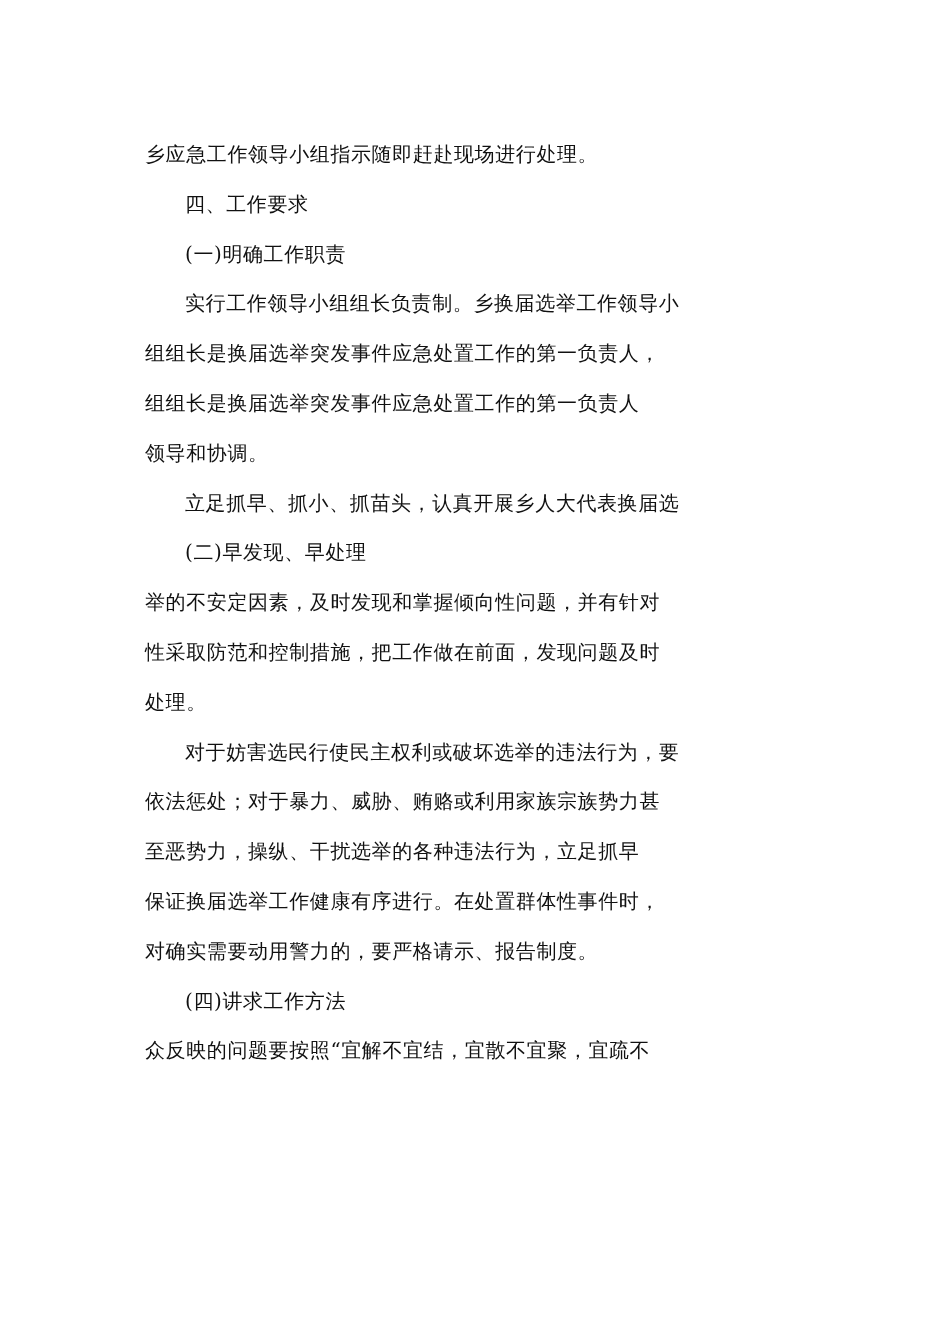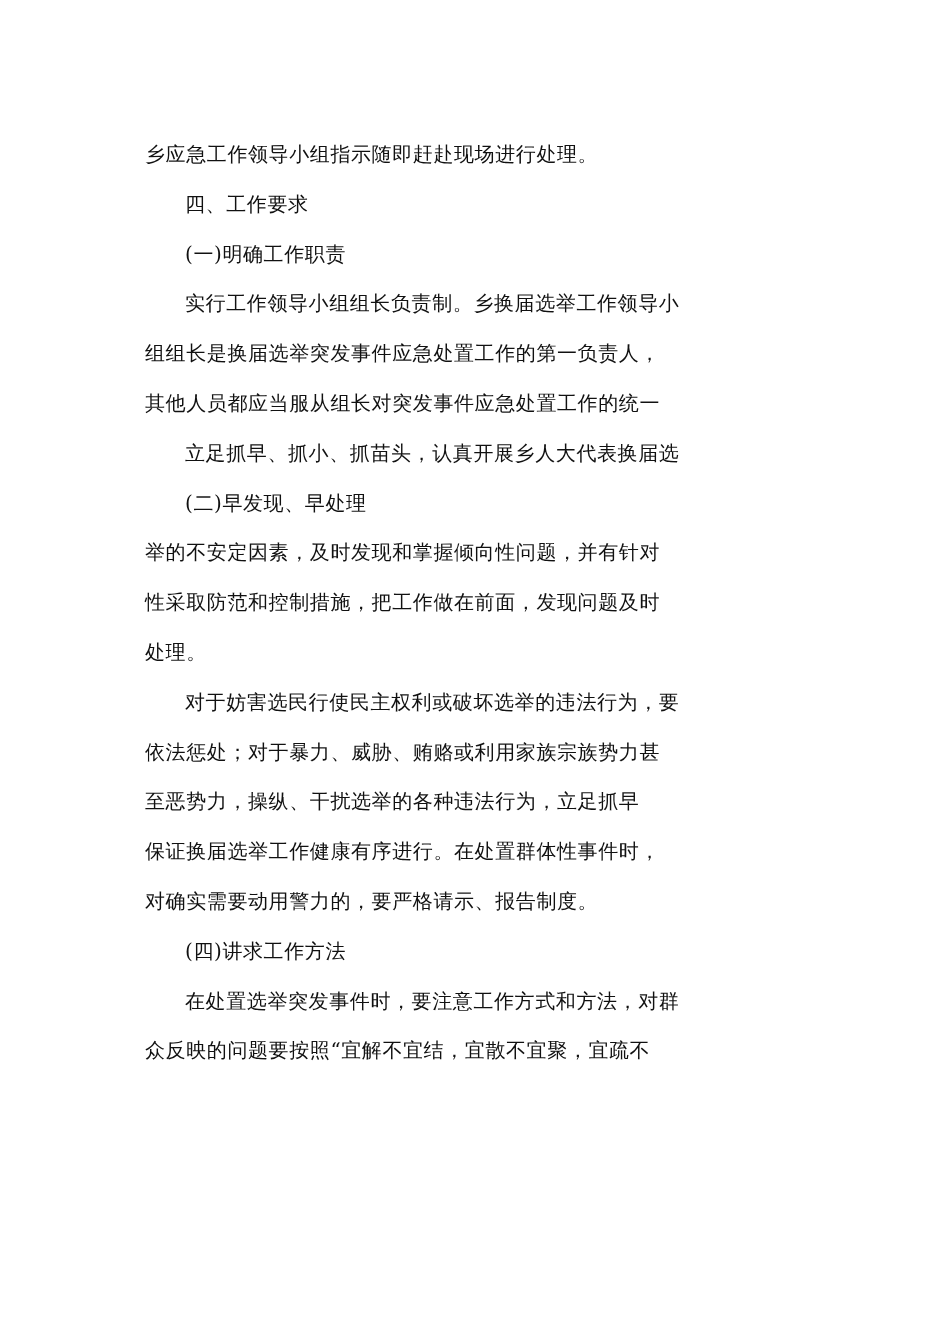--- a/index.html
+++ b/index.html
@@ -43,28 +43,28 @@
 </head>
 <body>
 
 <div class="page">
   <div class="text-body">
     <div class="line">乡应急工作领导小组指示随即赶赴现场进行处理。</div>
     <div class="line indent">四、工作要求</div>
     <div class="line indent">(一)明确工作职责</div>
     <div class="line indent">实行工作领导小组组长负责制。乡换届选举工作领导小</div>
     <div class="line">组组长是换届选举突发事件应急处置工作的第一负责人，</div>
-    <div class="line">其他人员都应当服从组长对突发事件应急处置工作的统一</div>
+    <div class="line">组组长是换届选举突发事件应急处置工作的第一负责人</div>
+    <div class="line">领导和协调。</div>
     <div class="line indent">立足抓早、抓小、抓苗头，认真开展乡人大代表换届选</div>
     <div class="line indent">(二)早发现、早处理</div>
     <div class="line">举的不安定因素，及时发现和掌握倾向性问题，并有针对</div>
     <div class="line">性采取防范和控制措施，把工作做在前面，发现问题及时</div>
     <div class="line">处理。</div>
     <div class="line indent">对于妨害选民行使民主权利或破坏选举的违法行为，要</div>
     <div class="line">依法惩处；对于暴力、威胁、贿赂或利用家族宗族势力甚</div>
     <div class="line">至恶势力，操纵、干扰选举的各种违法行为，立足抓早</div>
     <div class="line">保证换届选举工作健康有序进行。在处置群体性事件时，</div>
     <div class="line">对确实需要动用警力的，要严格请示、报告制度。</div>
     <div class="line indent">(四)讲求工作方法</div>
-    <div class="line indent">在处置选举突发事件时，要注意工作方式和方法，对群</div>
     <div class="line">众反映的问题要按照“宜解不宜结，宜散不宜聚，宜疏不</div>
   </div>
 </div>
 
 </body></html>

